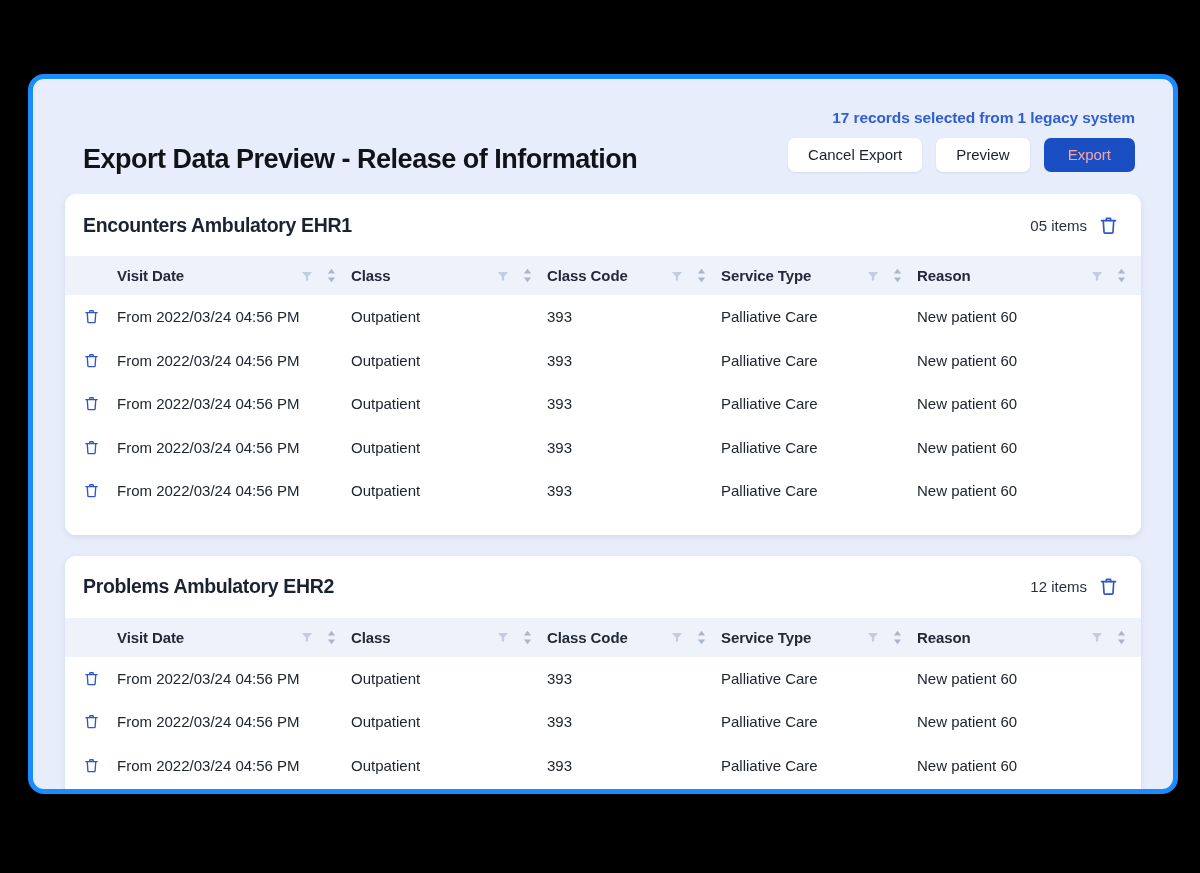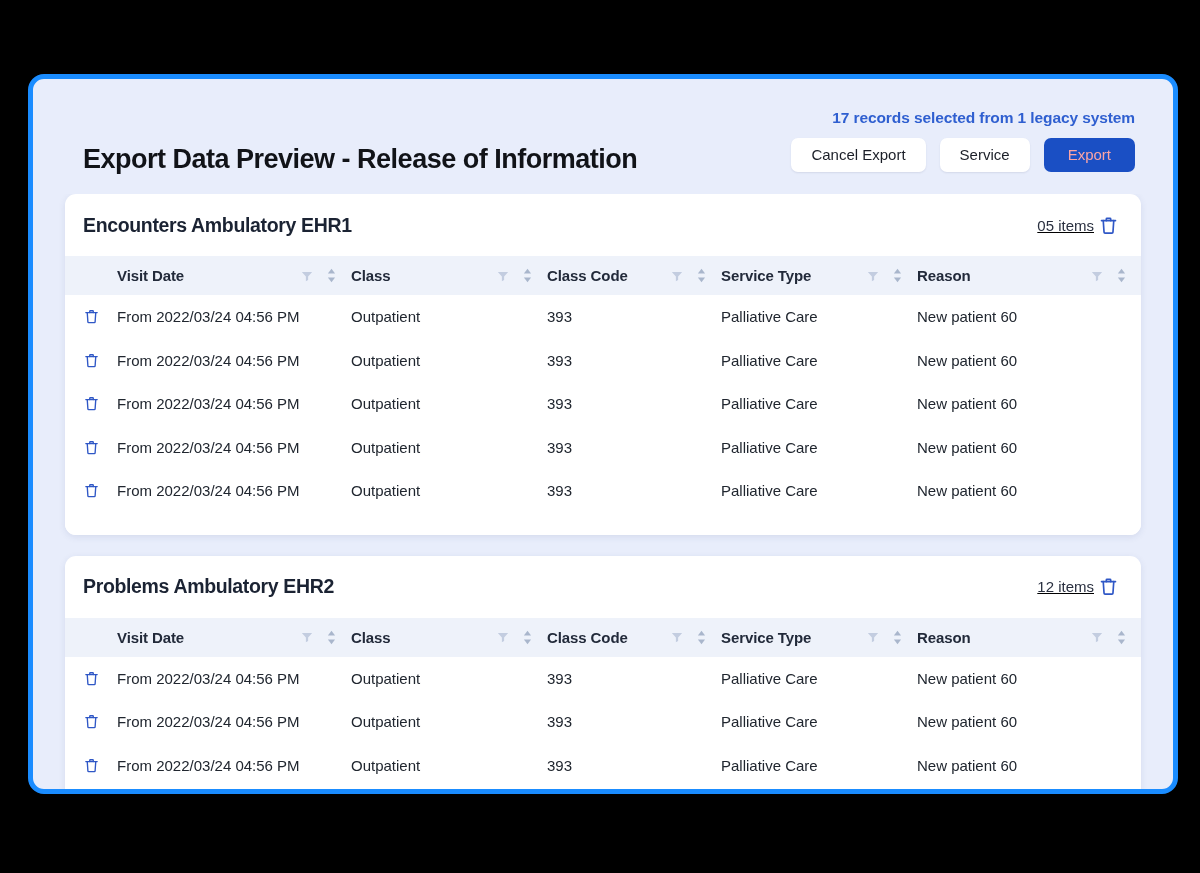--- a/index.html
+++ b/index.html
@@ -122,22 +122,21 @@
     font-weight: bold;
     color: #1b2333;
     letter-spacing: -0.35px;
     margin: 0;
     white-space: nowrap;
   }
   .card-head-right {
     margin-left: auto;
     display: flex;
     align-items: center;
-    gap: 4px;
-    text-decoration: underline;
+    gap: 11px;
   }
   .items-count {
     font-size: 15px;
     color: #2a3040;
     white-space: nowrap;
   }
   .icon-btn {
     background: none;
     border: none;
     padding: 0;
@@ -207,21 +206,21 @@
 </head>
 <body>
 
 <div id="app-window">
 
   <div id="page-header">
     <div id="records-note">17 records selected from 1 legacy system</div>
     <h1 id="page-title">Export Data Preview - Release of Information</h1>
     <div id="header-actions">
       <button class="btn btn-light">Cancel Export</button>
-      <button class="btn btn-light">Service</button>
+      <button class="btn btn-light">Preview</button>
       <button class="btn btn-primary">Export</button>
     </div>
   </div>
 
   <div id="content-scroll">
       <div class="data-card">
         <div class="card-head">
           <h2 class="card-title">Encounters Ambulatory EHR1</h2>
           <div class="card-head-right">
             <span class="items-count">05 items</span>

